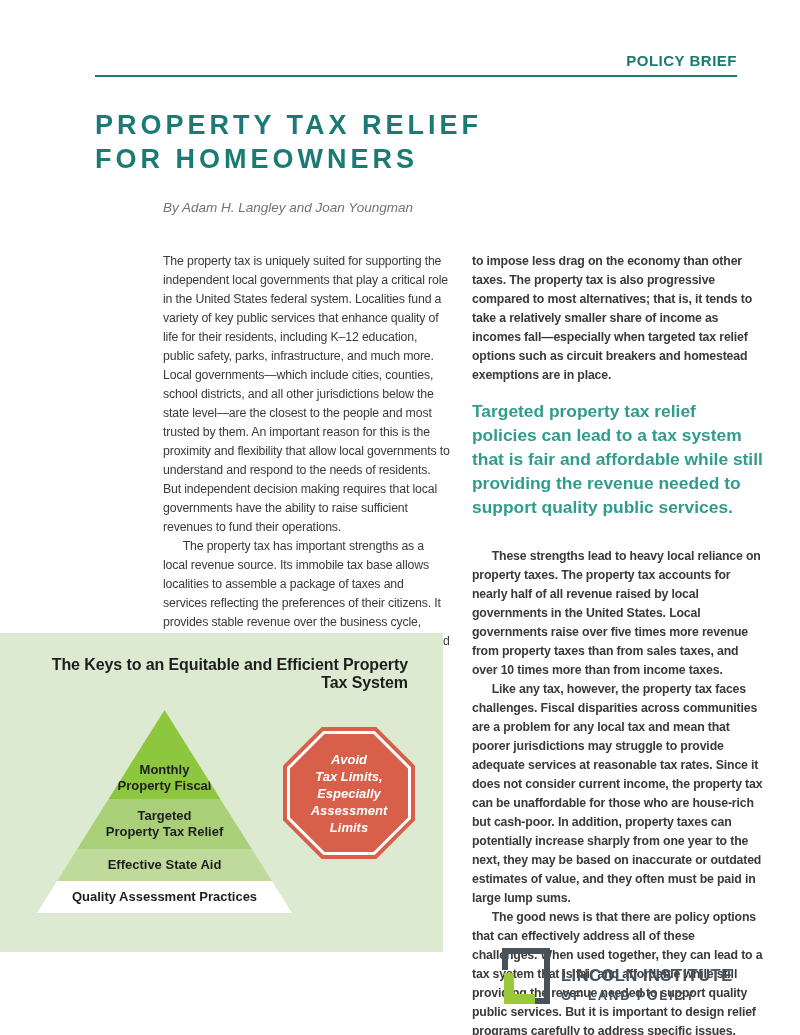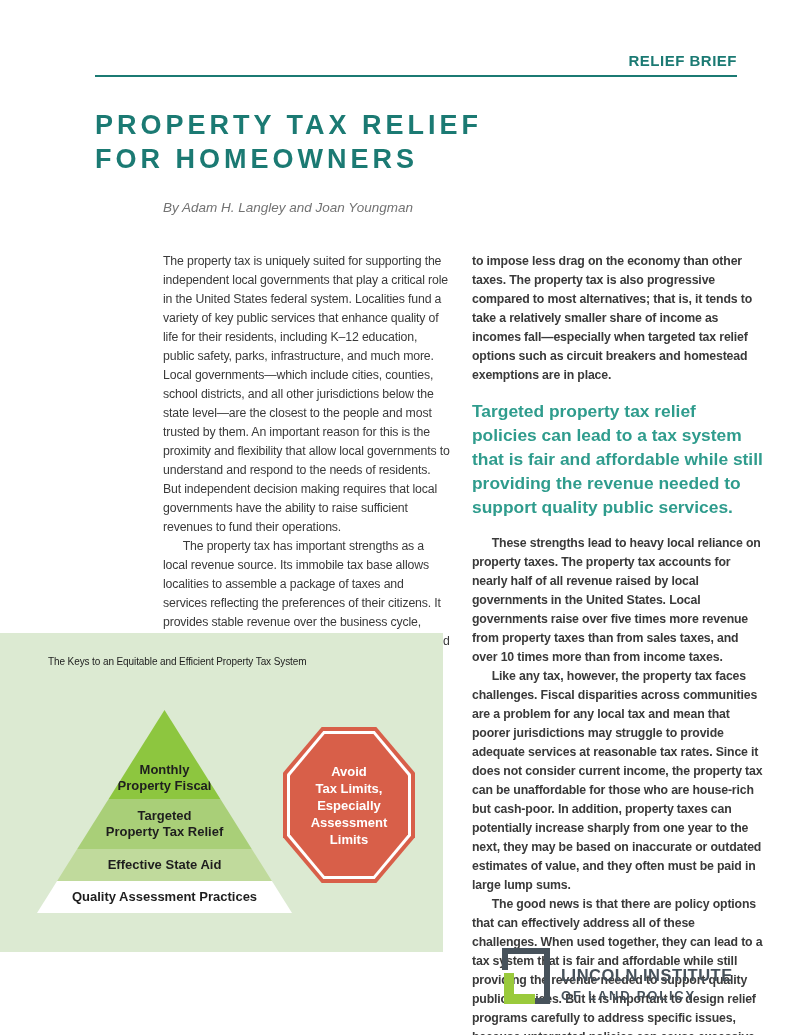--- a/index.html
+++ b/index.html
@@ -33,45 +33,45 @@
     position:absolute;left:163px;top:200px;
     font-style:italic;font-size:13.5px;color:#737373;
   }
   .col{position:absolute;top:252px;font-size:12.3px;line-height:19px;letter-spacing:-0.15px;}
   .col p{margin:0;}
   .col p.indent{text-indent:1.6em;}
   .col-left{left:163px;width:287px;}
   .col-right{left:472px;width:291px;font-weight:bold;}
   .pullquote{
     color:var(--quote);font-size:17.4px;line-height:24px;letter-spacing:0;
-    margin:14px 0 15px !important;
+    margin:14px 0 28px !important;
   }
   
   .diagram{
     position:absolute;left:0;top:633px;width:443px;height:319px;background:var(--boxbg);
   }
   .diagram-title{
     position:absolute;left:48px;top:23px;width:360px;
-    font-size:10px;font-weight:normal;color:#1d1d1d;letter-spacing:-0.1px;
+    font-size:16px;font-weight:bold;color:#1d1d1d;letter-spacing:-0.1px;text-align:right;
   }
   .pyramid{
     position:absolute;left:37px;top:77px;width:255px;height:203px;
     clip-path:polygon(50% 0,100% 100%,0 100%);
   }
   .band{
     position:absolute;left:0;width:100%;
     display:flex;justify-content:center;text-align:center;
     font-weight:bold;font-size:13px;line-height:16px;color:#1e1e1e;
   }
   .band .lbl{white-space:pre-line;}
   .band1{top:0;height:89px;align-items:flex-end;padding-bottom:5px;}
   .band2{top:89px;height:50px;align-items:center;}
   .band3{top:139px;height:32px;align-items:center;}
   .band4{top:171px;height:32px;align-items:center;}
-  .stop-sign{position:absolute;left:283px;top:94px;width:132px;height:156px;}
+  .stop-sign{position:absolute;left:283px;top:94px;width:132px;height:132px;font-style:italic;}
   .oct{clip-path:polygon(29.3% 0,70.7% 0,100% 29.3%,100% 70.7%,70.7% 100%,29.3% 100%,0 70.7%,0 29.3%);}
   .oct-outer{position:absolute;inset:0;}
   .oct-ring{position:absolute;inset:4px;background:#ffffff;}
   .oct-inner{
     position:absolute;inset:7px;
     display:flex;align-items:center;justify-content:center;text-align:center;
     color:#ffffff;font-weight:bold;font-size:13px;line-height:17px;
   }
   .oct-inner .lbl{white-space:pre-line;}
   
@@ -81,21 +81,21 @@
   .logo-mark{display:block;}
   .logo-text{margin-left:9px;padding-top:17px;color:var(--slate);}
   .logo-line1{font-weight:bold;font-size:16.5px;letter-spacing:0.5px;}
   .logo-line2{font-weight:bold;font-size:13px;letter-spacing:1.8px;margin-top:3px;}
 </style>
 </head>
 <body>
 
 <div id="page">
 
-  <div class="kicker">RELIEF BRIEF</div>
+  <div class="kicker">POLICY BRIEF</div>
   <div class="rule"></div>
 
   <h1 class="doc-title">PROPERTY TAX RELIEF
 FOR HOMEOWNERS</h1>
   <div class="byline">By Adam H. Langley and Joan Youngman</div>
 
   <div class="col col-left">
     <p>The property tax is uniquely suited for supporting the independent local governments that play a critical role in the United States federal system. Localities fund a variety of key public services that enhance quality of life for their residents, including K–12 education, public safety, parks, infrastructure, and much more. Local governments—which include cities, counties, school districts, and all other jurisdictions below the state level—are the closest to the people and most trusted by them. An important reason for this is the proximity and flexibility that allow local governments to understand and respond to the needs of residents. But independent decision making requires that local governments have the ability to raise sufficient revenues to fund their operations.</p>
     <p class="indent">The property tax has important strengths as a local revenue source. Its immobile tax base allows localities to assemble a package of taxes and services reflecting the preferences of their citizens. It provides stable revenue over the business cycle, promotes transparency regarding fiscal decisions, and tends</p>
   </div>

